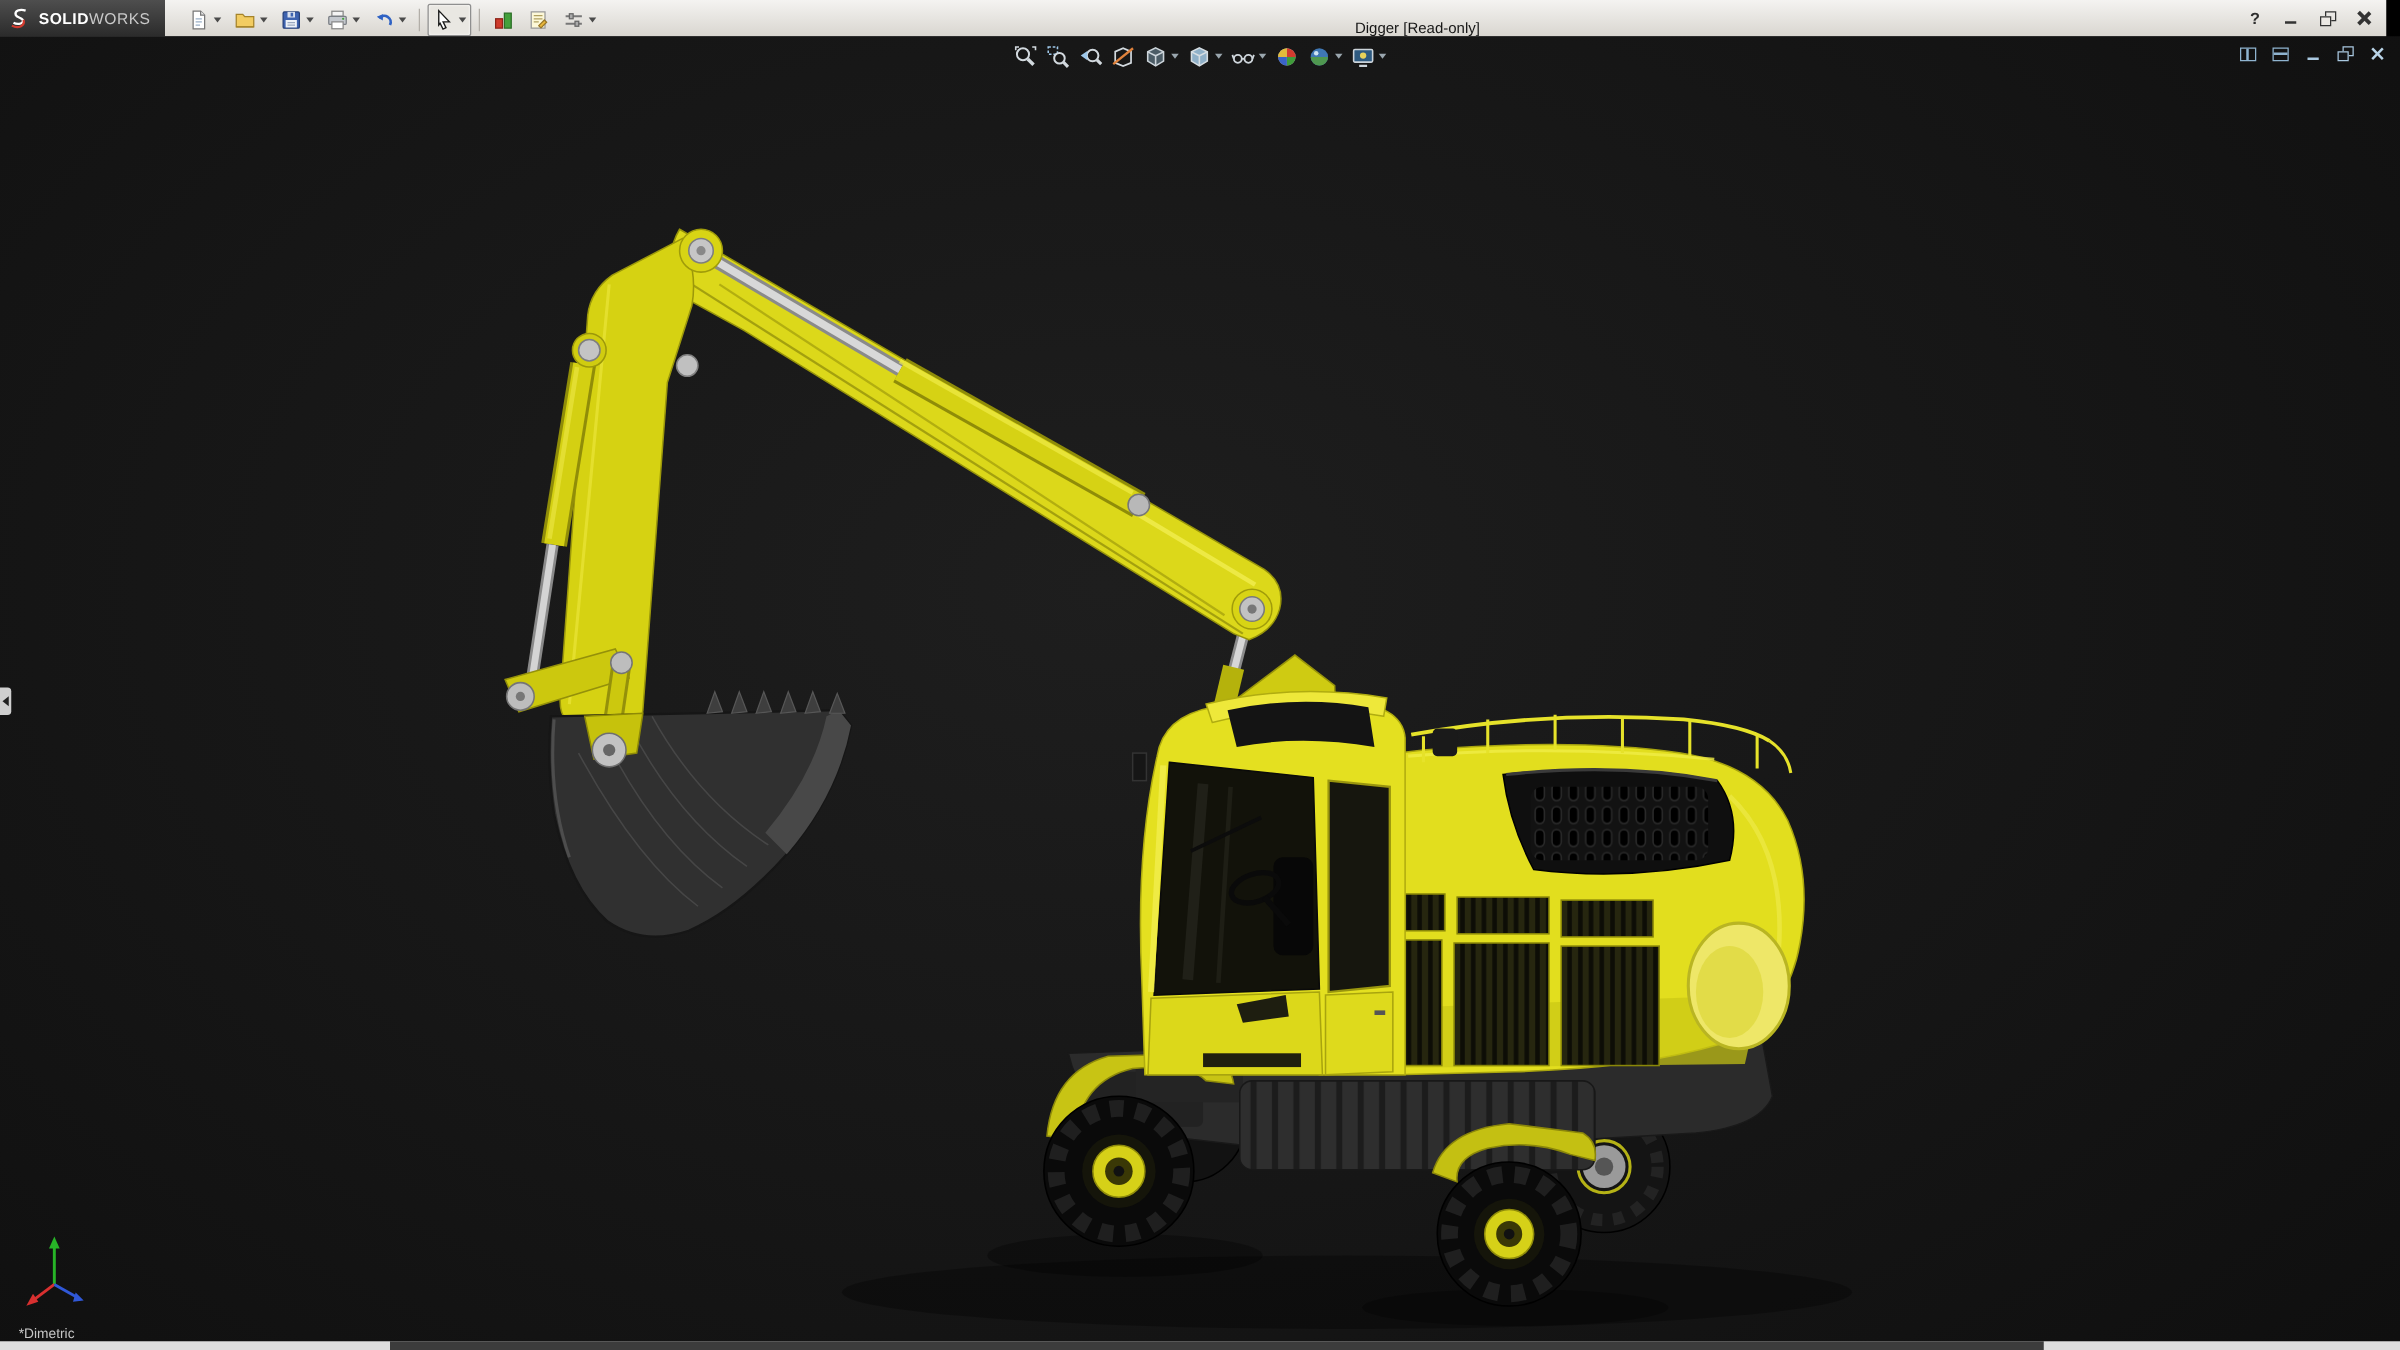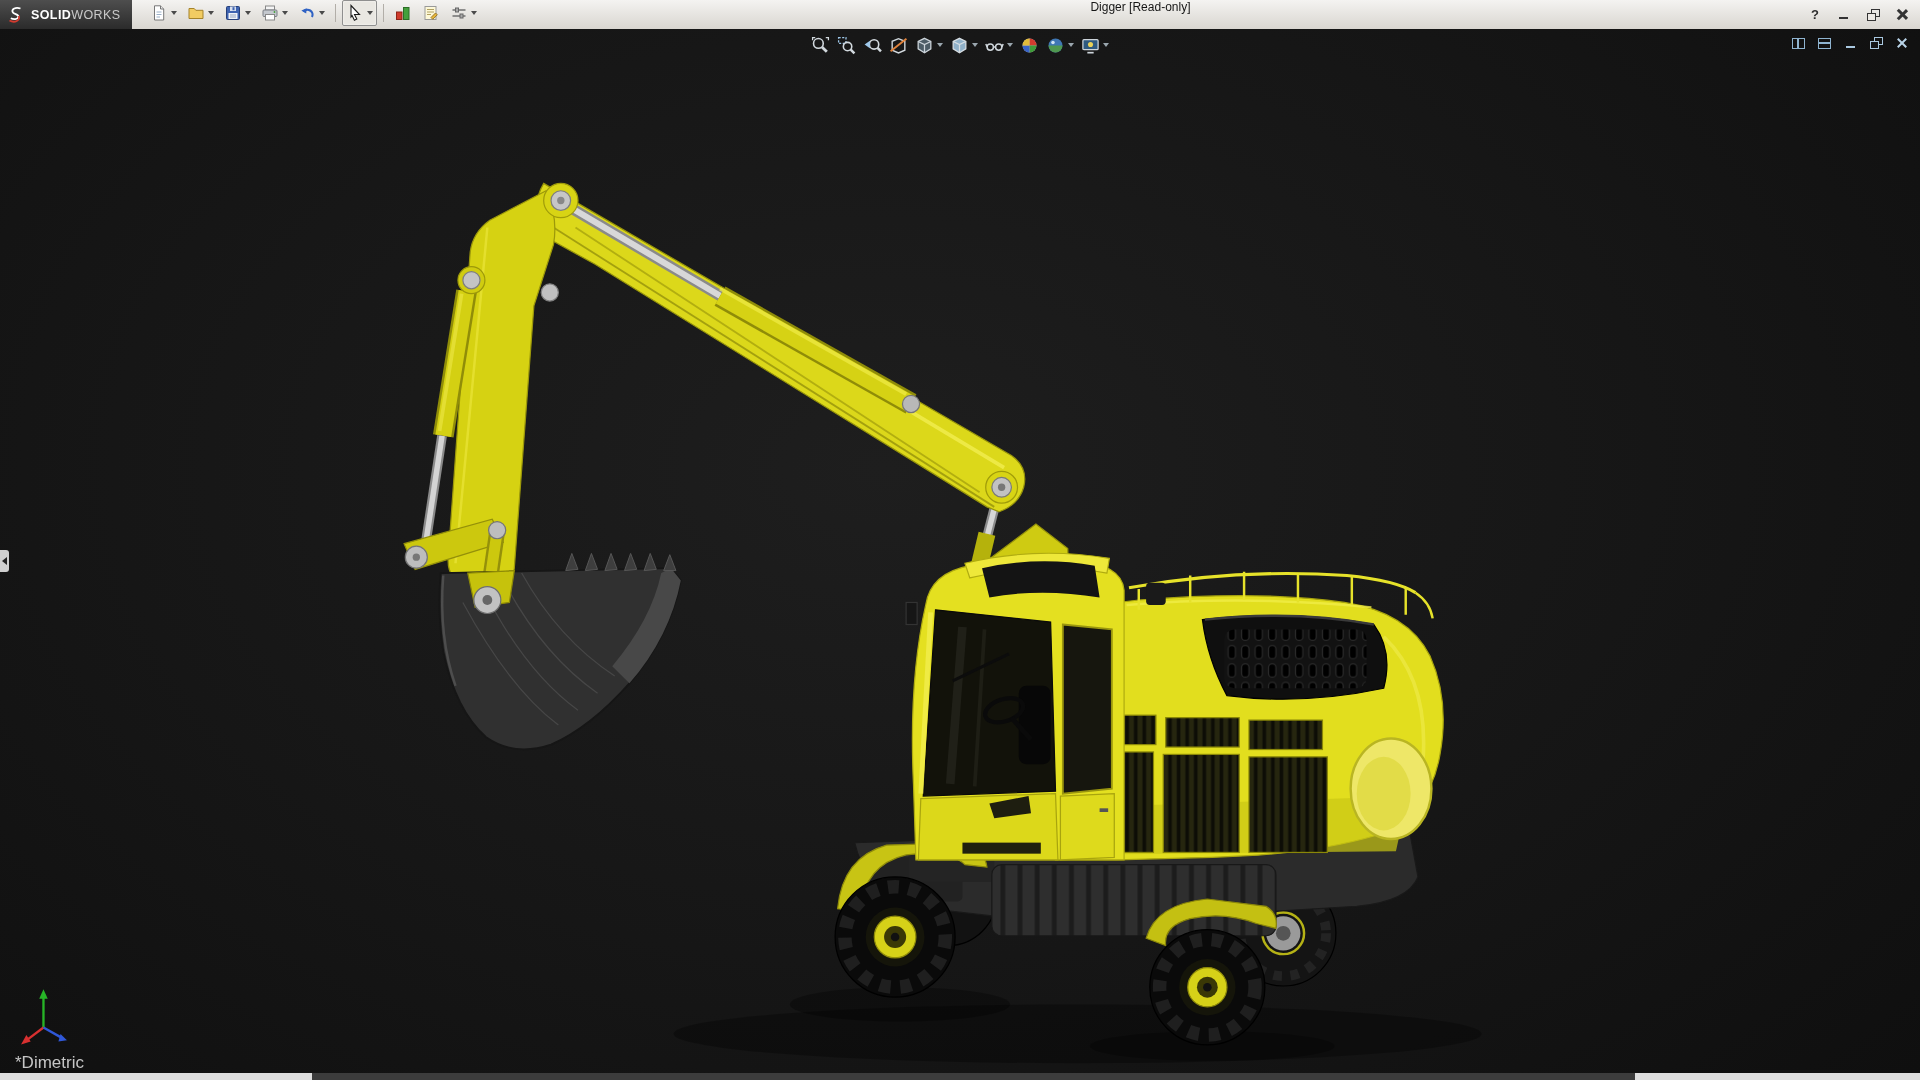--- a/index.html
+++ b/index.html
@@ -1,22 +1,22 @@
 <!DOCTYPE html>
 <html><head>
 <meta charset="utf-8">
 <style>
   html,body{margin:0;padding:0;width:1920px;height:1080px;overflow:hidden;
     font-family:"Liberation Sans",sans-serif;background:#000;position:relative}
   .app{position:absolute;inset:0}
 
   
-  .titlebar{position:absolute;top:0;left:0;right:0;height:29px;
+  .titlebar{position:absolute;top:0;left:0;right:11px;height:29px;
     background:linear-gradient(#f4f3f1,#d9d6d0);border-bottom:1px solid #8f8f8f;
-    display:flex;align-items:flex-start}
+    display:flex;align-items:flex-end}
   .logo-block{height:100%;background:linear-gradient(#4e4e4e,#2b2b2b);
     display:flex;align-items:center;gap:5px;padding:0 12px 0 6px}
   .brand{color:#fff;font-size:12.5px;font-weight:bold;letter-spacing:.4px;white-space:nowrap}
   .brand .light{font-weight:normal;color:#c9c9c9}
   .quick-toolbar{display:flex;align-items:center;margin-left:14px;gap:2px}
   .tb-btn{height:24px;display:flex;align-items:center;padding:0 3px;border:1px solid transparent;border-radius:2px}
   .tb-btn.active{background:#e9e7e2;border-color:#8f8f8f;box-shadow:inset 0 0 2px #fff}
   .dd{width:0;height:0;border-left:3.5px solid transparent;border-right:3.5px solid transparent;
     border-top:4px solid #4a4a4a;margin-left:3px}
   .tb-sep{width:1px;height:18px;background:#b2aea8;margin:0 4px}
@@ -58,21 +58,21 @@
   .cw-close{width:12px;height:12px;position:relative}
   .cw-close::before,.cw-close::after{content:"";position:absolute;left:5px;top:0;width:2px;height:12px;background:#b9d4e8}
   .cw-close::before{transform:rotate(45deg)}
   .cw-close::after{transform:rotate(-45deg)}
 
   .panel-handle{position:absolute;left:0;top:521px;width:9px;height:22px;background:#cfcfcf;
     border-radius:0 3px 3px 0;display:flex;align-items:center;justify-content:center;z-index:4}
   .tri-left{width:0;height:0;border-top:4px solid transparent;border-bottom:4px solid transparent;border-right:5px solid #222}
 
   .triad{position:absolute;left:20px;bottom:22px;width:64px;height:64px;z-index:3}
-  .view-label{position:absolute;left:15px;bottom:0;color:#c6c6c6;font-size:17px;z-index:3}
+  .view-label{position:absolute;left:15px;bottom:0;color:#c6c6c6;font-size:11px;z-index:3}
 
   
   .bottom-bar{position:absolute;left:0;right:0;bottom:0;height:7px;background:#dedede}
   .bottom-thumb{position:absolute;left:312px;top:0;width:1323px;height:7px;background:#3c3c3c}
 
   svg{display:block}
 </style>
 </head>
 <body>
 

